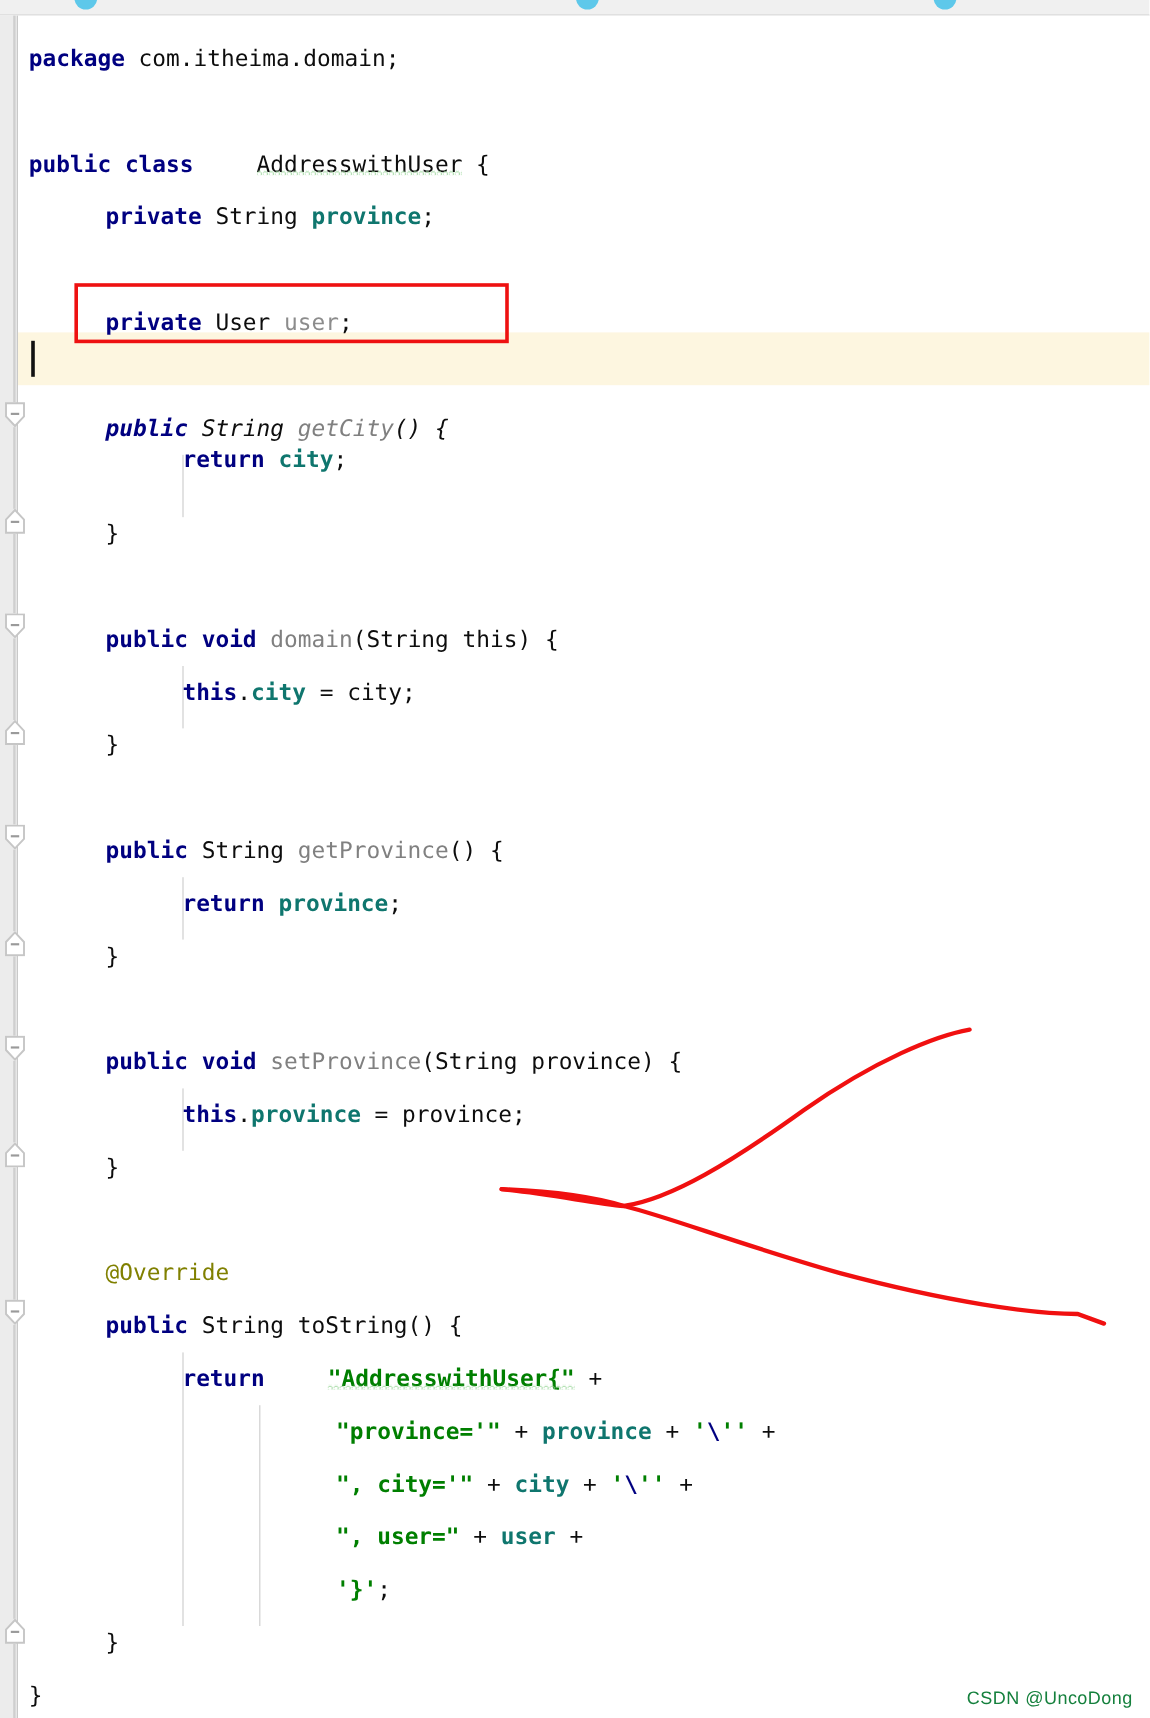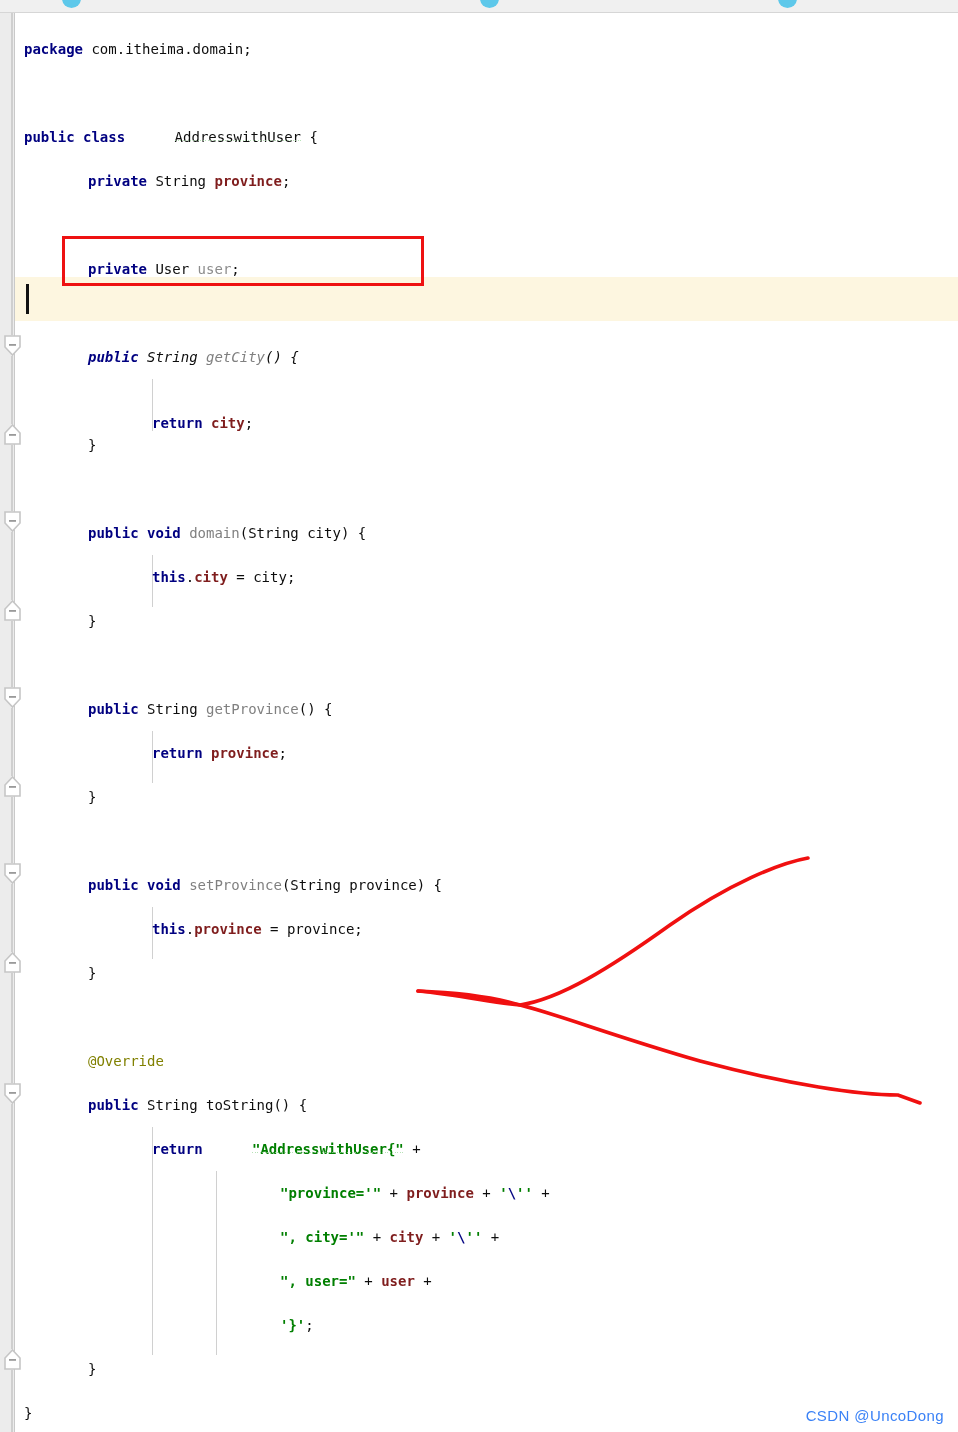--- a/index.html
+++ b/index.html
@@ -51,27 +51,27 @@
   #code {
     position:absolute; left:0; top:0; width:958px; height:1419px;
     font-size:21.5px;
     line-height:44px;
     white-space:pre;
     letter-spacing:0px;
   }
   .ln {
     position:absolute; left:24px; height:44px;
     font-family:"DejaVu Sans Mono", "Liberation Mono", monospace;
-    font-size:14px; line-height:44px;
+    font-size:19px; line-height:44px;
     color:#0d0d0d;
   }
 
   
   .kw   { color:#000080; font-weight:bold; }     
-  .fld  { color:#7f1d1d; font-weight:bold; }     
+  .fld  { color:#0f766e; font-weight:bold; }     
   .mth  { color:#808080; }                        
   .str  { color:#007f00; font-weight:bold; }      
   .esc  { color:#000080; font-weight:bold; }      
   .anno { color:#808000; }                        
   .gray { color:#8c8c8c; }                        
   .pln  { color:#0d0d0d; }
 
   
   .squig {
     position:relative;
@@ -111,21 +111,21 @@
   
   #scribble {
     position:absolute; left:0; top:0; width:958px; height:1419px;
     pointer-events:none;
   }
 
   
   #watermark {
     position:absolute; right:14px; bottom:8px;
     font-family:"Liberation Sans", sans-serif;
-    font-size:15px; color:#3b82f6; letter-spacing:.4px;
+    font-size:15px; color:#15803d; letter-spacing:.4px;
   }
 </style>
 </head>
 <body>
 
 <div id="toolbar-strip">
   <span class="toolbar-dot" style="left:62px;"></span>
   <span class="toolbar-dot" style="left:480px;"></span>
   <span class="toolbar-dot" style="left:778px;"></span>
 </div>
@@ -237,25 +237,25 @@
 
     <div class="ln" style="top:102px;"><span class="kw">public class</span><span class="pln"> </span><span class="pln squig">AddresswithUser</span><span class="pln"> {</span></div>
 
     <div class="ln" style="top:146px; left:88px;"><span class="kw">private</span><span class="pln"> String </span><span class="fld">province</span><span class="pln">;</span></div>
 
 
     <div class="ln" style="top:234px; left:88px;"><span class="kw">private</span><span class="pln"> User </span><span class="gray">user</span><span class="pln">;</span></div>
 
     <div class="ln" style="top:322px; left:88px;font-style:italic;"><span class="kw">public</span><span class="pln"> String </span><span class="mth">getCity</span><span class="pln">() {</span></div>
 
-    <div class="ln" style="top:388px; left:152px;"><span class="kw">return</span><span class="pln"> </span><span class="fld">city</span><span class="pln">;</span></div>
+    <div class="ln" style="top:348px; left:152px;"><span class="kw">return</span><span class="pln"> </span><span class="fld">city</span><span class="pln">;</span></div>
 
     <div class="ln" style="top:410px; left:88px;"><span class="pln">}</span></div>
 
-    <div class="ln" style="top:498px; left:88px;"><span class="kw">public void</span><span class="pln"> </span><span class="mth">domain</span><span class="pln">(String city) {</span></div>
+    <div class="ln" style="top:498px; left:88px;"><span class="kw">public void</span><span class="pln"> </span><span class="mth">domain</span><span class="pln">(String this) {</span></div>
 
     <div class="ln" style="top:542px; left:152px;"><span class="kw">this</span><span class="pln">.</span><span class="fld">city</span><span class="pln"> = city;</span></div>
 
     <div class="ln" style="top:586px; left:88px;"><span class="pln">}</span></div>
 
     <div class="ln" style="top:674px; left:88px;"><span class="kw">public</span><span class="pln"> String </span><span class="mth">getProvince</span><span class="pln">() {</span></div>
 
     <div class="ln" style="top:718px; left:152px;"><span class="kw">return</span><span class="pln"> </span><span class="fld">province</span><span class="pln">;</span></div>
 
     <div class="ln" style="top:762px; left:88px;"><span class="pln">}</span></div>

